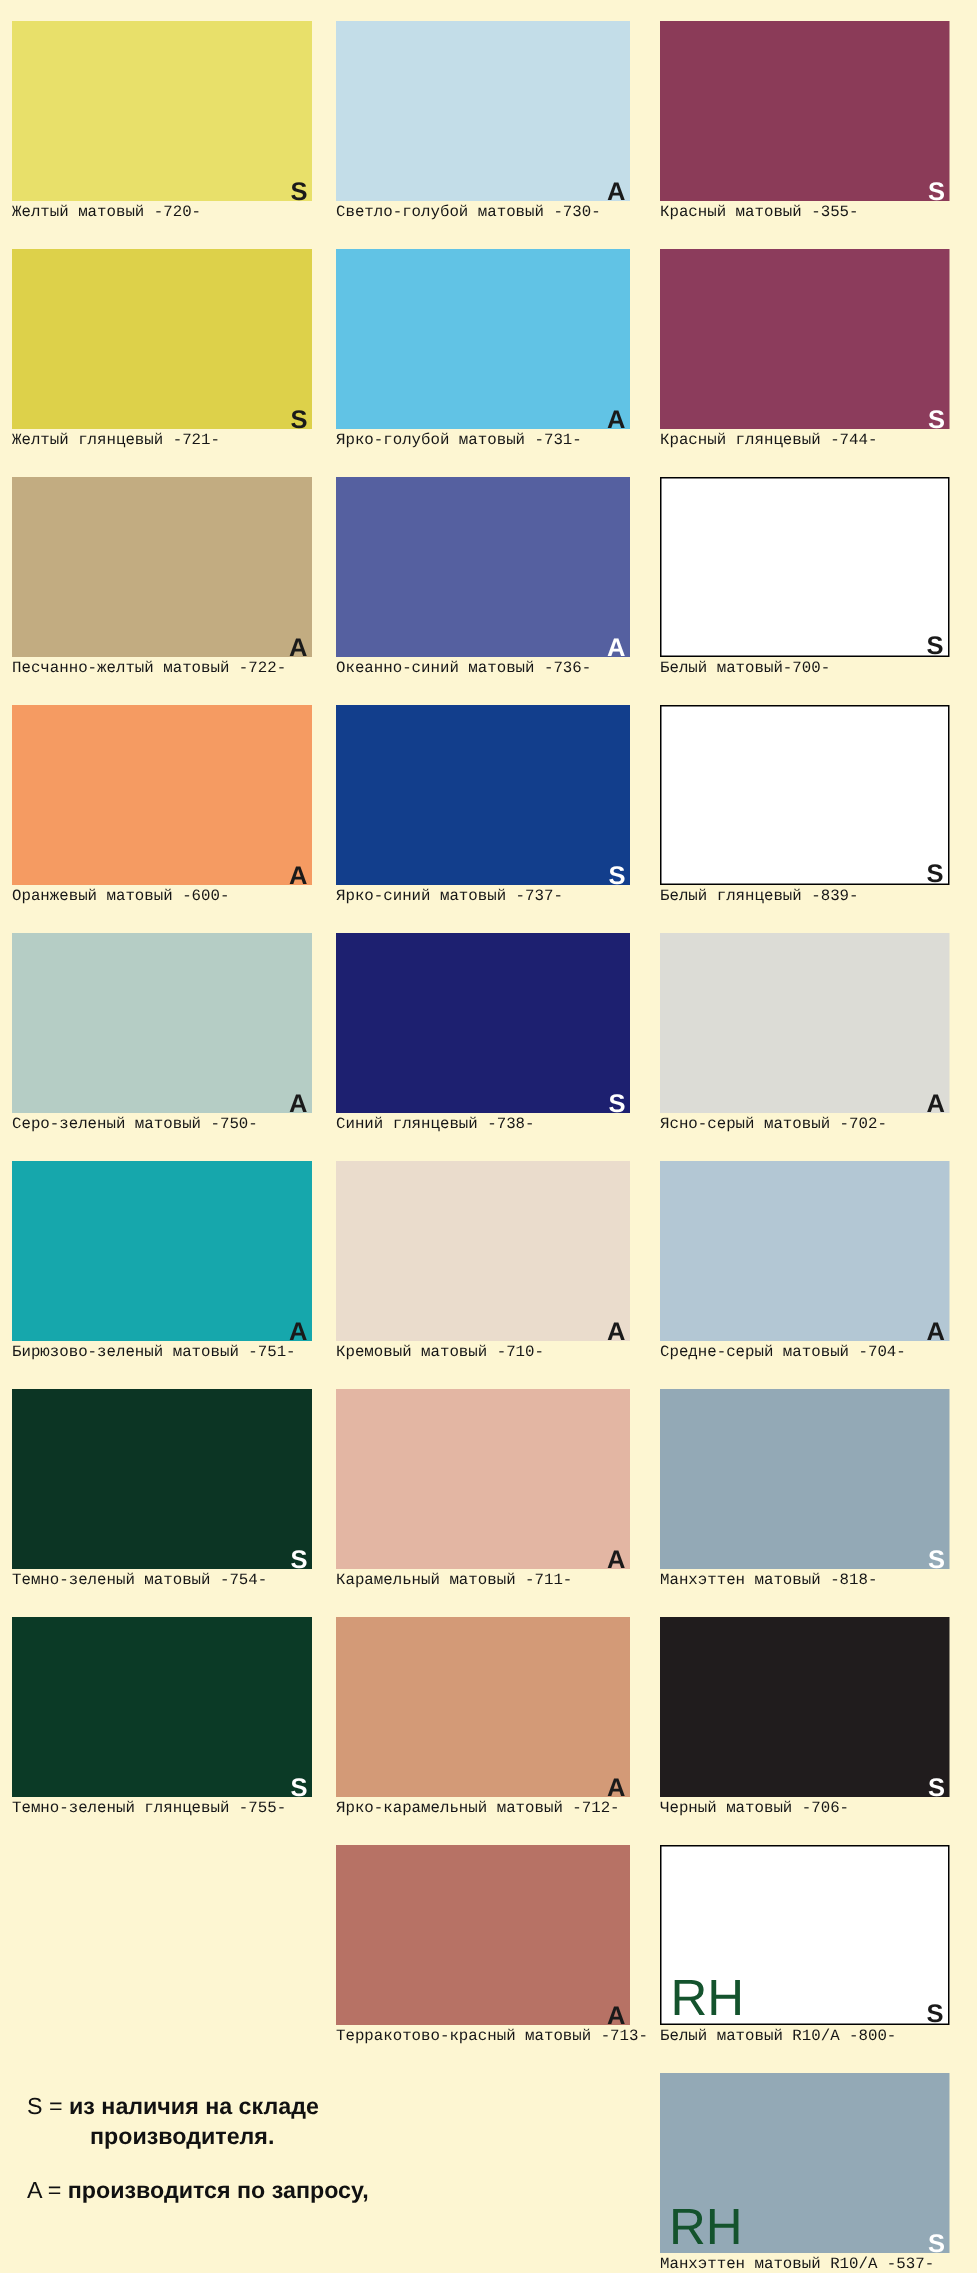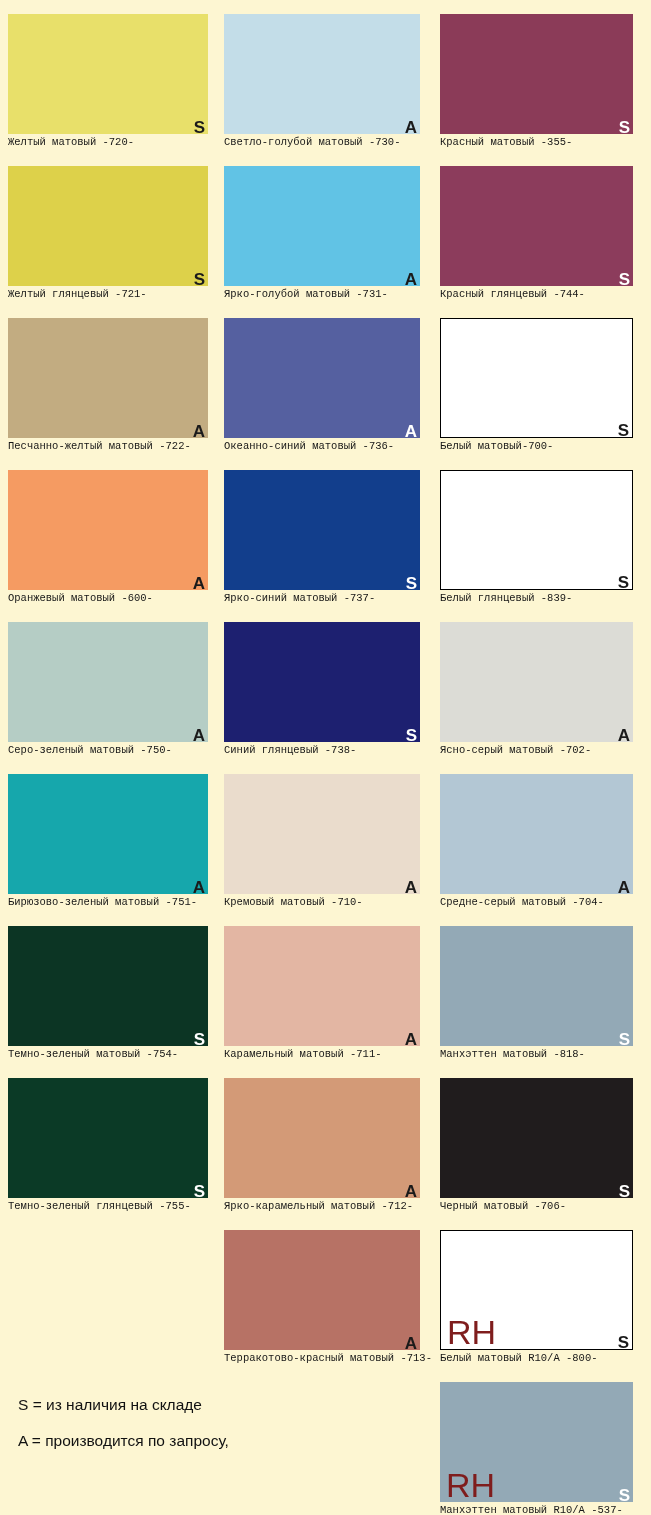--- a/index.html
+++ b/index.html
@@ -57,21 +57,21 @@
 
   .avail.dark { color: #1a1a1a; }
   .avail.light { color: #ffffff; }
 
   .swatch .rh-mark {
     position: absolute;
     left: 6px;
     bottom: 0px;
     font-size: 34px;
     line-height: 1;
-    color: #7f1d1d;
+    color: #14532d;
     font-family: "Liberation Sans", sans-serif;
     letter-spacing: 0px;
   }
 
   .caption {
     font-size: 10.5px;
     color: #161616;
     line-height: 1.15;
     margin-top: 2px;
     white-space: nowrap;
@@ -94,20 +94,21 @@
     font-family: "Liberation Sans", sans-serif;
   }
 
   .legend-key {
     flex: 0 0 auto;
     white-space: pre;
   }
 
   .legend-text {
     flex: 1 1 auto;
+    font-weight: bold;
   }
 
   .legend-text .l2 {
     display: block;
     padding-left: 14px;
   }
 </style>
 </head>
 <body>
 
@@ -280,21 +281,21 @@
           <span class="rh-mark">RH</span>
           <span class="avail light">S</span>
         </div>
         <div class="caption">Манхэттен матовый R10/A -537-</div>
       </div>
     </div>
 
   <div class="legend">
       <div class="legend-row">
         <span class="legend-key">S = </span>
-        <span class="legend-text"><span>из наличия на складе</span></span>
+        <span class="legend-text"><span>из наличия на складе</span><span class="l2">производителя.</span></span>
       </div>
       <div class="legend-row">
         <span class="legend-key">A = </span>
         <span class="legend-text"><span>производится по запросу,</span></span>
       </div>
     </div>
 
 </div>
 
 </body></html>

